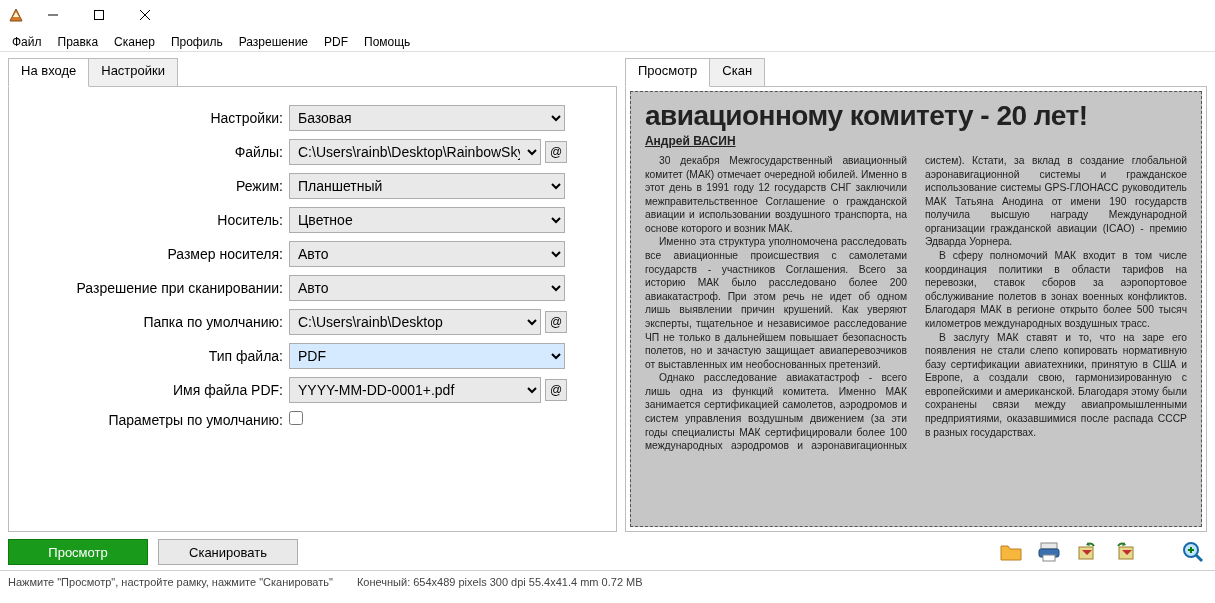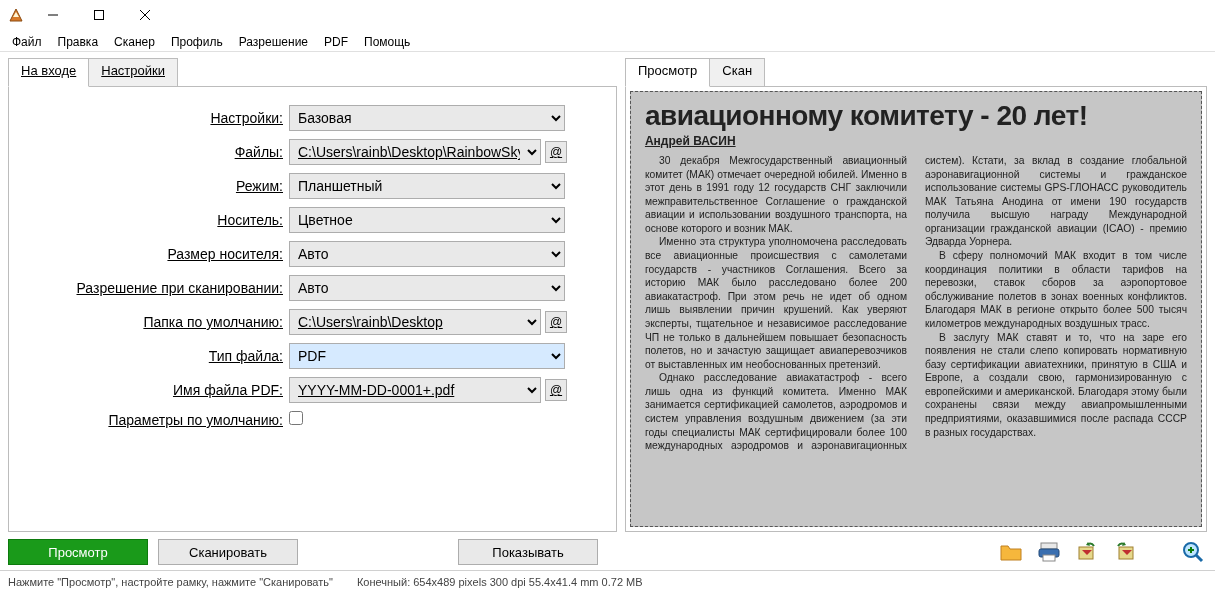--- a/index.html
+++ b/index.html
@@ -9,21 +9,21 @@
 .titlebar .app-icon { width: 16px; height: 16px; margin-right: 6px; }
 .titlebar .title { font-size: 12px; flex: 1; color: #000; }
 .titlebar .winbtn { width: 46px; height: 30px; display: flex; align-items: center; justify-content: center; font-size: 11px; font-family: "Segoe MDL2 Assets", sans-serif; cursor: default; }
 .titlebar .winbtn svg { display:block; }
 
 .menubar { height: 22px; display: flex; align-items: flex-end; padding: 0 4px; background: #fff; border-bottom: 1px solid #e0e0e0; }
 .menubar .mitem { padding: 2px 8px; font-size: 12px; cursor: default; }
 
 .workspace { display: flex; height: 482px; padding: 6px 8px 2px 8px; gap: 8px; }
 
-.left-pane { width: 612px; display: flex; flex-direction: column; text-decoration: underline; }
+.left-pane { width: 612px; display: flex; flex-direction: column; }
 .right-pane { width: 585px; display: flex; flex-direction: column; }
 
 .tabstrip { display: flex; height: 28px; }
 .tab { padding: 4px 12px; font-size: 13px; border: 1px solid #bcbcbc; border-bottom: none; background: #f0f0f0; position: relative; cursor: default; }
 .tab.active { background: #fff; border-bottom: 1px solid #fff; z-index: 2; margin-bottom: -1px; }
 .tab + .tab { margin-left: -1px; }
 
 .pane-body { border: 1px solid #bcbcbc; flex: 1; padding: 10px 10px; background: #fff; overflow: hidden; }
 
 .form { display: table; width: 100%; border-spacing: 0 8px; }
@@ -180,21 +180,20 @@
         </div>
       </div>
     </div>
   </div>
 </div>
 
 <div class="actionbar">
   <button class="btn primary">Просмотр</button>
   <button class="btn">Сканировать</button>
   <div style="width:140px"></div>
-  <button class="btn">Показывать</button>
   <div class="spacer"></div>
   <div class="toolicon">
       <svg width="24" height="20" viewBox="0 0 24 20">
         <path d="M2 4 h7 l2 3 h11 v11 h-20 z" fill="#f6b73c" stroke="#c08020"></path>
       </svg>
     </div>
   <div class="toolicon">
       <svg width="24" height="22" viewBox="0 0 24 22">
         <rect x="4" y="2" width="16" height="6" fill="#e8e8e8" stroke="#888"></rect>
         <rect x="2" y="8" width="20" height="8" rx="2" fill="#3a6fb0" stroke="#234a78"></rect>

